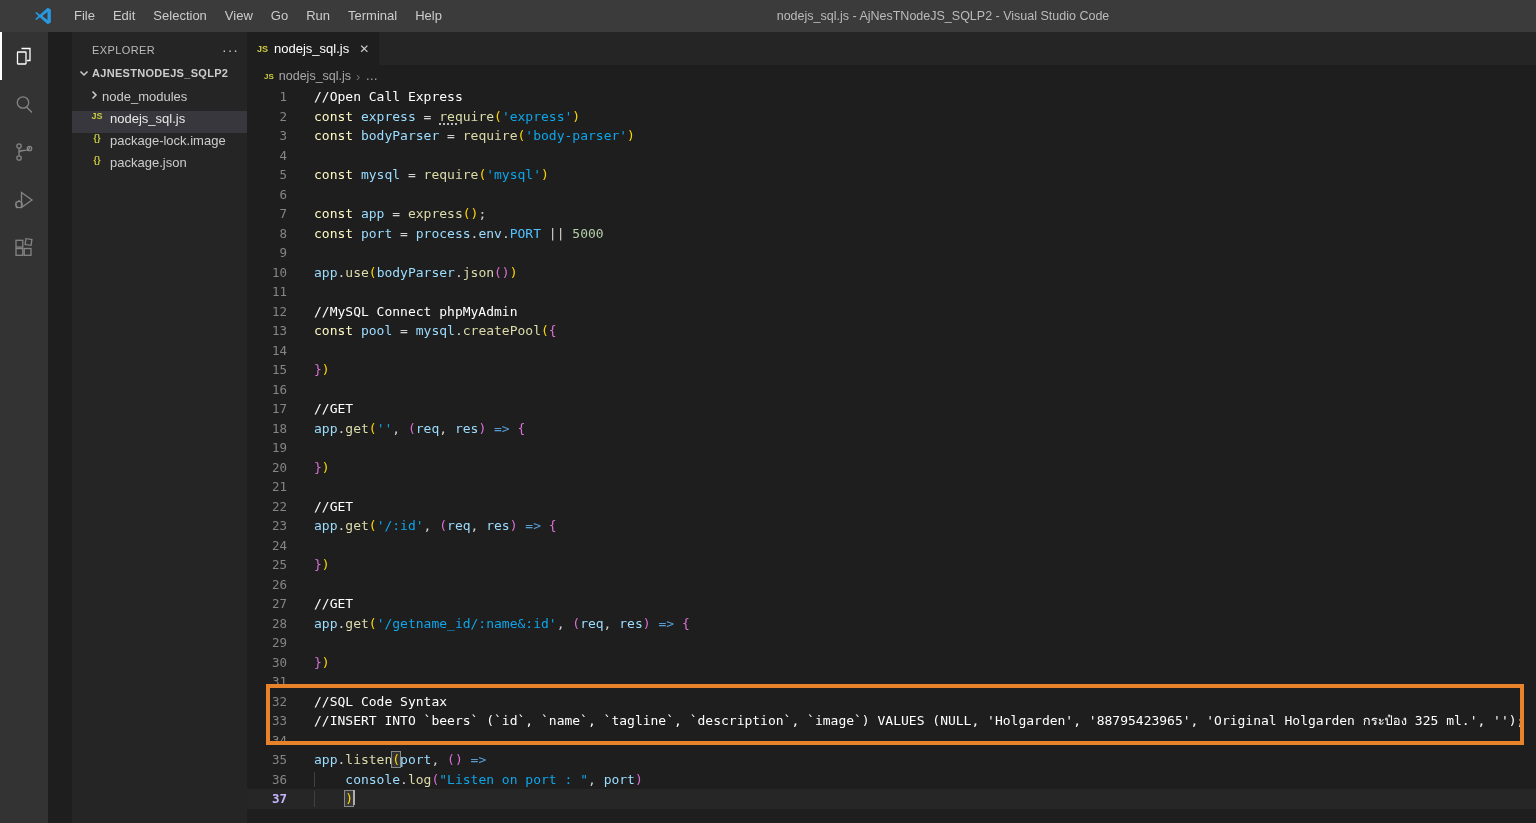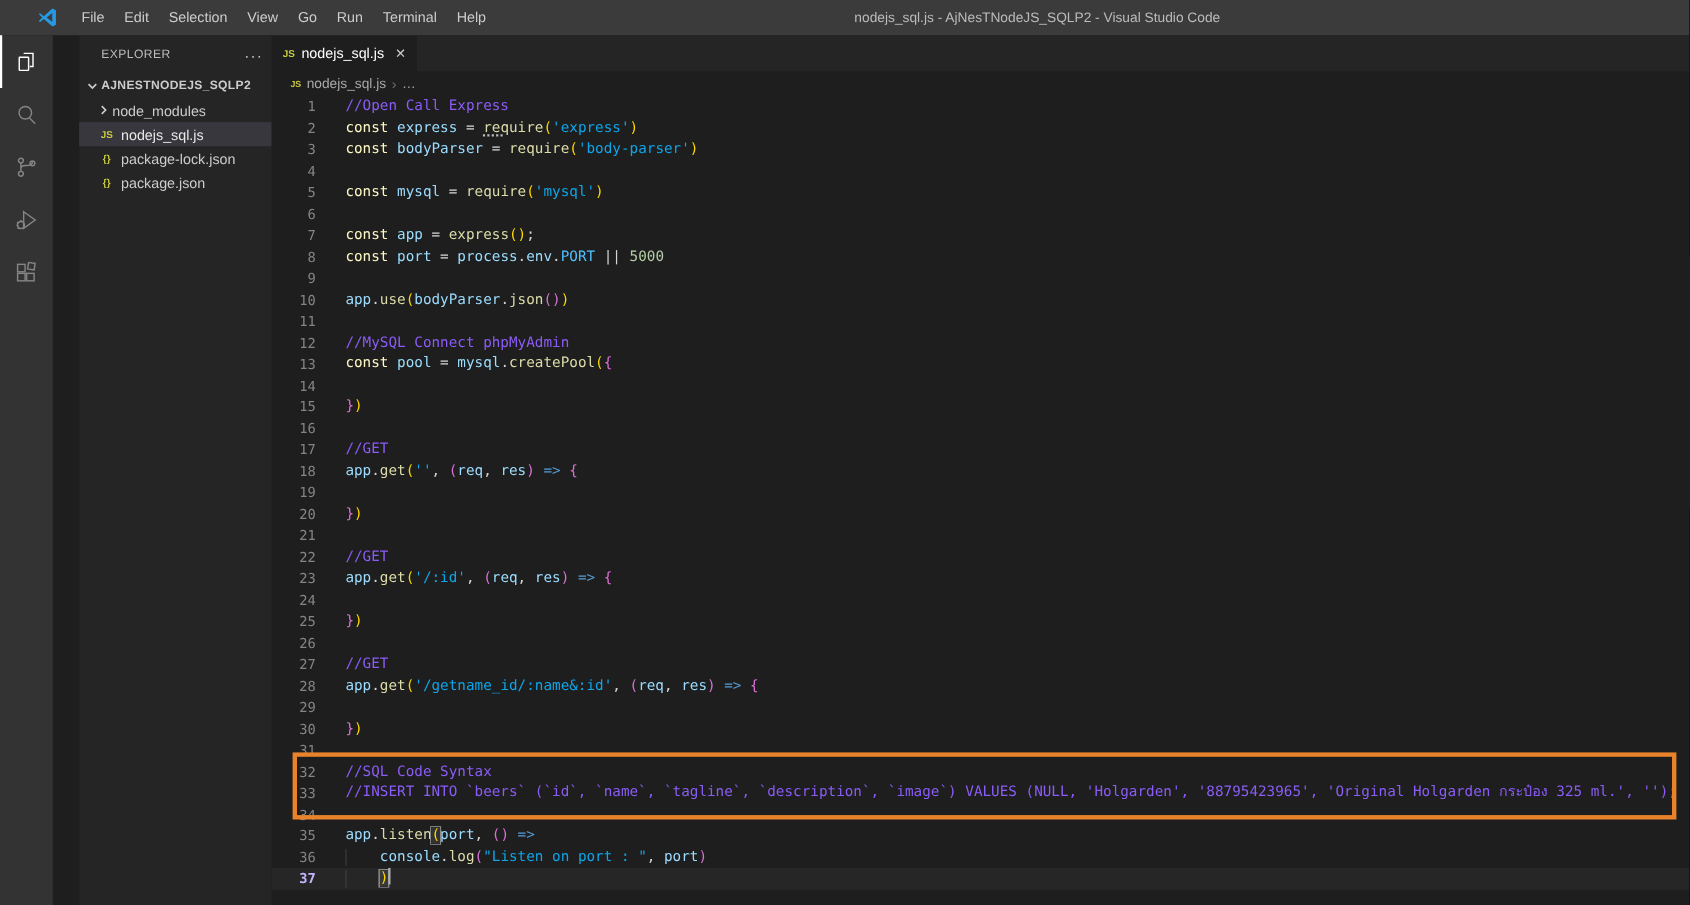--- a/index.html
+++ b/index.html
@@ -34,21 +34,21 @@
   }
   .ab-item svg { width:24px; height:24px; stroke:currentColor; fill:none; stroke-width:1.3; }
   
   .sidebar { width:175px; background:#252526; flex:none; color:#CCCCCC;margin-left:24px; }
   .sb-header {
     height:35px; display:flex; align-items:center; padding:0 8px 0 20px;
     font-size:11px; color:#BBBBBB; letter-spacing:0.4px;
   }
   .sb-actions { margin-left:auto; color:#C5C5C5; font-size:14px; letter-spacing:1px; cursor:pointer; }
   .tree-row {
-    height:22px; display:flex; align-items:center; font-size:13px; color:#CCCCCC;
+    height:22px; display:flex; font-size:13px; color:#CCCCCC;
     cursor:pointer; white-space:nowrap;
   }
   .tree-row.selected { background:#37373D; color:#E8E8E8; }
   .tree-root { font-weight:bold; font-size:11px; letter-spacing:0.3px; }
   .tw { width:16px; flex:none; display:flex; justify-content:center; margin-left:4px; }
   .tw svg { width:12px; height:12px; stroke:#CCCCCC; fill:none; stroke-width:1.5; }
   .file-ico {
     width:18px; flex:none; text-align:center; margin-left:16px; margin-right:4px;
     font-size:9px; font-weight:bold; color:#CBCB41; font-family:"Liberation Sans",sans-serif;
   }
@@ -74,21 +74,21 @@
     font-family:"DejaVu Sans Mono", monospace; font-size:13px; white-space:pre;
   }
   .line.active { background:rgba(255,255,255,0.04); }
   .ln { width:40px; flex:none; text-align:right; color:#858585; margin-right:27px; font-size:12.5px; }
   .line.active .ln { color:#c4b5fd;font-weight:bold; }
   .lc { position:relative; }
   .line.guide .lc::before {
     content:""; position:absolute; left:0; top:2px; bottom:2px; width:1px; background:#404040;
   }
   
-  .cm{color:#8b5cf6} .kw{color:#fef9c3} .vr{color:#9CDCFE} .fn{color:#DCDCAA}
+  .cm{color:#ffffff} .kw{color:#fef9c3} .vr{color:#9CDCFE} .fn{color:#DCDCAA}
   .st{color:#0ea5e9} .nm{color:#B5CEA8} .pw{color:#D4D4D4} .b1{color:#FFD700}
   .b2{color:#DA70D6} .ar{color:#569CD6} .c2{color:#4FC1FF}
   .u { text-decoration:underline dotted #BBBBBB 1.5px; text-underline-offset:3px; }
   .m { box-shadow:0 0 0 1px #888888; background:rgba(110,110,110,0.25); }
   .caret { display:inline-block; width:1.5px; height:15px; background:#AEAFAD; vertical-align:-2px; }
   
   .annotation-box {
     position:absolute; left:266px; top:684px; width:1258px; height:61px;
     border:4px solid #E8832C; z-index:5; pointer-events:none;
   }
@@ -175,21 +175,21 @@
             </svg>
           </span>
         <span class="tree-label">node_modules</span>
       </div>
       <div class="tree-row selected">
         <span class="file-ico">JS</span>
         <span class="tree-label">nodejs_sql.js</span>
       </div>
       <div class="tree-row">
         <span class="file-ico">{}</span>
-        <span class="tree-label">package-lock.json</span>
+        <span class="tree-label">package-lock.image</span>
       </div>
       <div class="tree-row">
         <span class="file-ico">{}</span>
         <span class="tree-label">package.json</span>
       </div>
     </div>
 
     <div class="editor">
       <div class="tabbar">
         <div class="tab">

